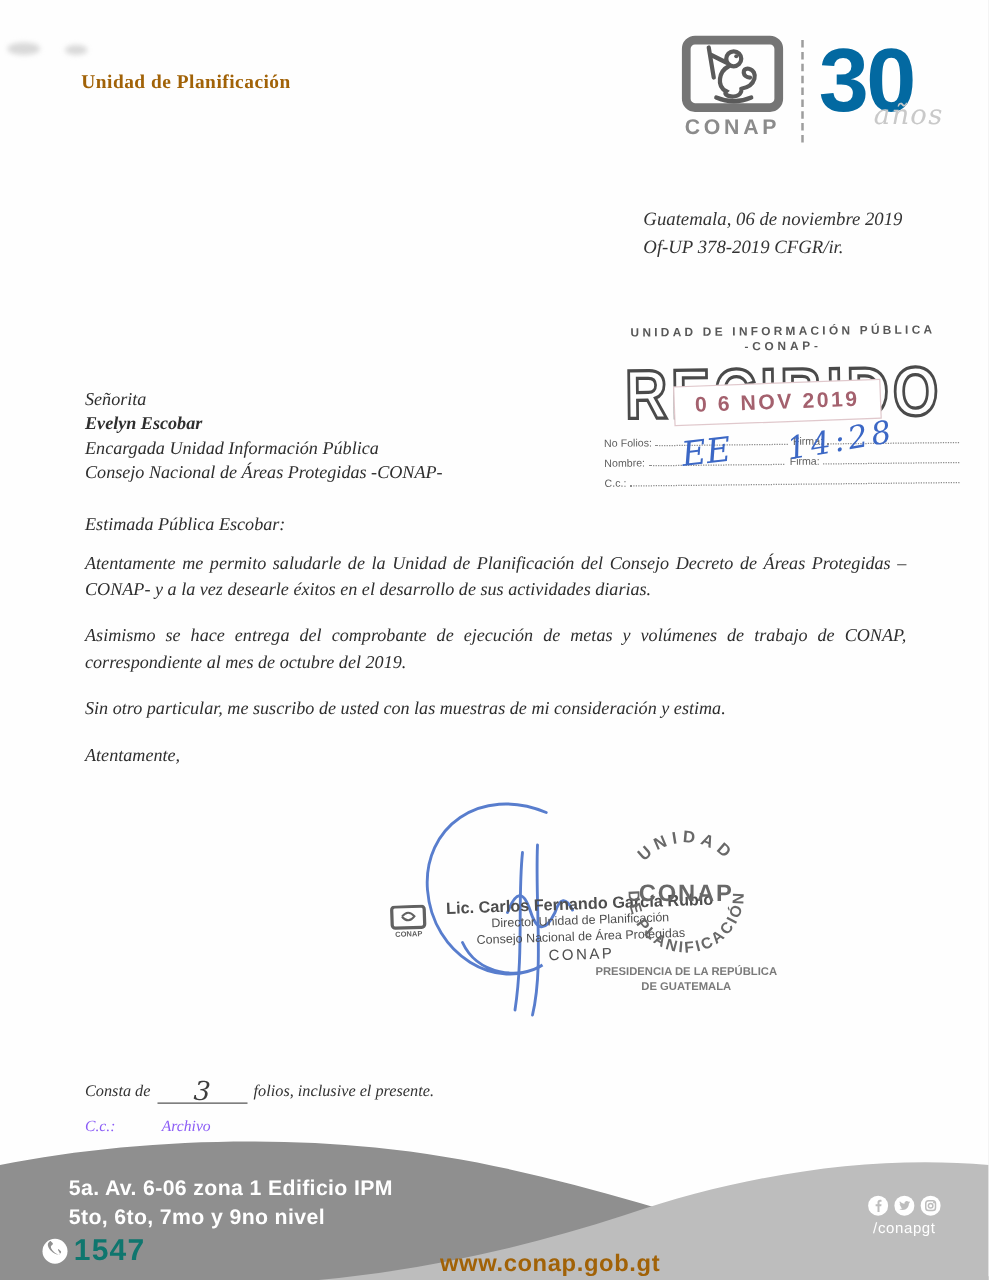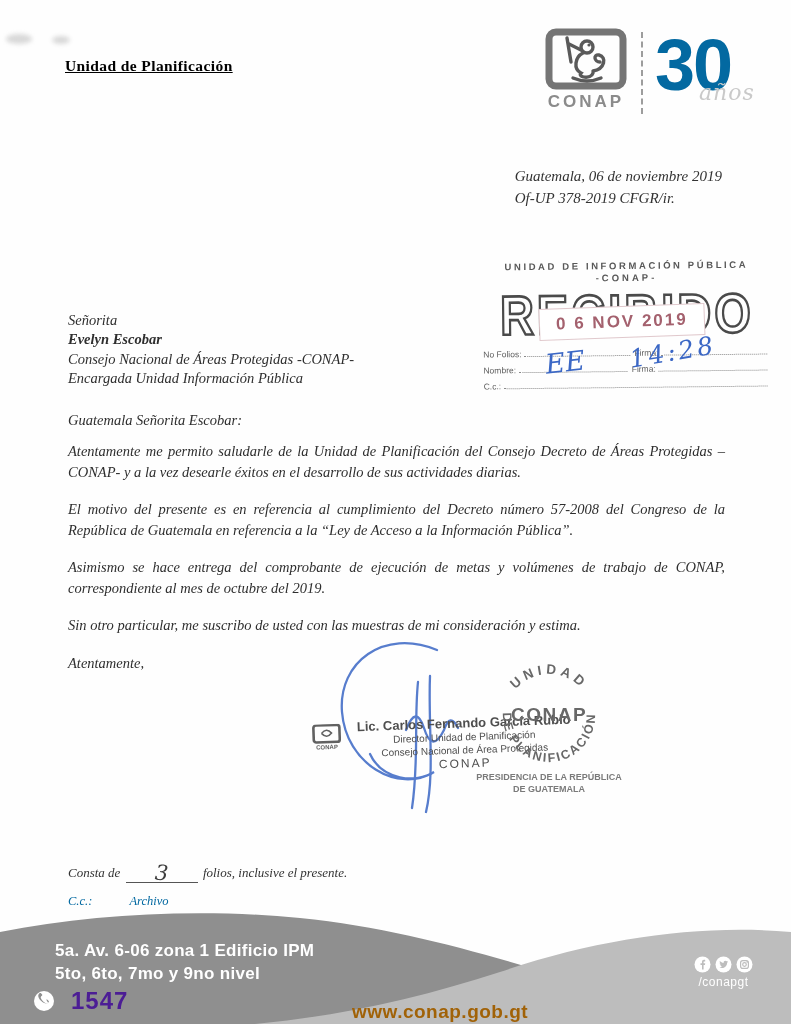--- a/index.html
+++ b/index.html
@@ -4,21 +4,21 @@
 <style>
   html,body{margin:0;padding:0;background:#e8e8e8;}
   .page{
     position:relative;width:791px;height:1024px;margin:0 auto;
     background:#fefefe;overflow:hidden;
     font-family:"Liberation Serif",serif;color:#2e2e2e;
   }
   
   .smudge{position:absolute;background:#d9d9d9;border-radius:50%;filter:blur(2px);}
   
-  .dept{position:absolute;left:65px;top:57px;font-weight:bold;font-size:15.5px;letter-spacing:.4px;color:#000000;text-decoration:underline;}
+  .dept{position:absolute;left:65px;top:57px;font-weight:bold;font-size:15.5px;letter-spacing:.4px;color:#a16207;}
   .logo-block{position:absolute;left:545px;top:28px;display:flex;align-items:flex-start;}
   .logo-unit{display:flex;flex-direction:column;align-items:center;}
   .conap-word{font-family:"Liberation Sans",sans-serif;font-weight:bold;font-size:17px;letter-spacing:3px;color:#8b8b8b;margin-top:2px;}
   .logo-divider{border-left:2px dashed #9d9d9d;height:82px;margin:4px 12px 0 14px;}
   .thirty-wrap{position:relative;margin-top:4px;}
   .thirty{font-family:"Liberation Sans",sans-serif;font-weight:bold;font-size:72px;line-height:.92;color:#0369a1;letter-spacing:-2px;}
   .anos{position:absolute;left:44px;top:48px;font-family:"DejaVu Serif",serif;font-style:italic;font-size:22px;color:#c9c9c9;letter-spacing:1px;}
   
   .dateline{position:absolute;right:69px;top:166px;text-align:left;font-style:italic;font-size:15px;line-height:1.45;color:#333;}
   
@@ -61,27 +61,27 @@
   .mini-logo{flex:0 0 auto;margin-top:4px;}
   .name-stamp-text{text-align:center;flex:1;line-height:1.25;}
   .ns-name{font-weight:bold;font-size:13px;white-space:nowrap;}
   .ns-line{font-size:10px;}
   .ns-org2{font-size:12px;letter-spacing:2px;}
   .seal{position:absolute;left:474px;top:662px;}
   
   .folios-line{position:absolute;left:68px;top:858px;font-style:italic;font-size:13px;color:#333;}
   .blank{display:inline-block;width:72px;border-bottom:1px solid #555;text-align:center;margin:0 2px;}
   .hand3{font-family:"DejaVu Serif",serif;font-style:italic;font-size:21px;color:#3d3d3d;display:inline-block;transform:rotate(4deg);position:relative;top:3px;}
-  .cc-line{position:absolute;left:68px;top:894px;font-style:italic;font-size:12.5px;color:#0369a1;}
+  .cc-line{position:absolute;left:68px;top:894px;font-style:italic;font-size:12.5px;color:#8b5cf6;}
   .cc-line .cc-val{margin-left:34px;}
   
   .footer{position:absolute;left:0;bottom:0;width:779px;height:120px;}
   .footer svg.waves{position:absolute;left:0;top:0;}
   .addr{position:absolute;left:55px;top:36px;color:#fff;font-family:"Liberation Sans",sans-serif;font-size:17px;font-weight:600;line-height:1.35;letter-spacing:.3px;}
-  .phone-row{position:absolute;left:33px;top:83px;display:flex;align-items:center;gap:16px;color:#4c1d95;}
+  .phone-row{position:absolute;left:33px;top:83px;display:flex;align-items:center;gap:4px;color:#0f766e;}
   .phone-num{font-family:"Liberation Sans",sans-serif;font-weight:bold;font-size:24px;letter-spacing:1px;}
   .website{position:absolute;left:352px;top:97px;color:#a16207;font-family:"Liberation Sans",sans-serif;font-weight:bold;font-size:19px;letter-spacing:.5px;}
   .social{position:absolute;right:26px;top:52px;text-align:center;color:#fff;font-family:"Liberation Sans",sans-serif;}
   .social-icons{display:flex;gap:4px;justify-content:center;}
   .social-handle{font-size:12px;margin-top:2px;letter-spacing:.5px;}
 </style>
 </head>
 <body>
 
 <div class="page">
@@ -144,29 +144,28 @@
         <span class="leader"></span>
       </div>
     </div>
     <div class="hw hw-ee">EE</div>
     <div class="hw hw-time">14:28</div>
   </div>
 
   <div class="addressee">
     <div>Señorita</div>
     <div class="bold">Evelyn Escobar</div>
+    <div>Encargada Unidad Información Pública</div>
     <div>Consejo Nacional de Áreas Protegidas -CONAP-</div>
-    <div>Encargada Unidad Información Pública</div>
-  </div>
-
-  <div class="greeting">Guatemala Señorita Escobar:</div>
+  </div>
+
+  <div class="greeting">Estimada Pública Escobar:</div>
 
   <div class="body">
     <p>Atentamente me permito saludarle de la Unidad de Planificación del Consejo Decreto de Áreas Protegidas –CONAP- y a la vez desearle éxitos en el desarrollo de sus actividades diarias.</p>
-    <p>El motivo del presente es en referencia al cumplimiento del Decreto número 57-2008 del Congreso de la República de Guatemala en referencia a la “Ley de Acceso a la Información Pública”.</p>
     <p>Asimismo se hace entrega del comprobante de ejecución de metas y volúmenes de trabajo de CONAP, correspondiente al mes de octubre del 2019.</p>
     <p>Sin otro particular, me suscribo de usted con las muestras de mi consideración y estima.</p>
     <p class="closing">Atentamente,</p>
   </div>
 
   <svg class="sig-svg" width="170" height="180" viewBox="0 0 170 180">
     <g fill="none" stroke="#3b67c5" stroke-width="2.3" stroke-linecap="round" opacity=".85">
       <path d="M115,14 C62,-8 16,26 20,76 C24,128 76,158 112,136 C94,148 60,144 48,118"></path>
       <path d="M96,46 C92,84 97,126 90,172"></path>
       <path d="M108,40 C106,88 113,138 104,176"></path>

